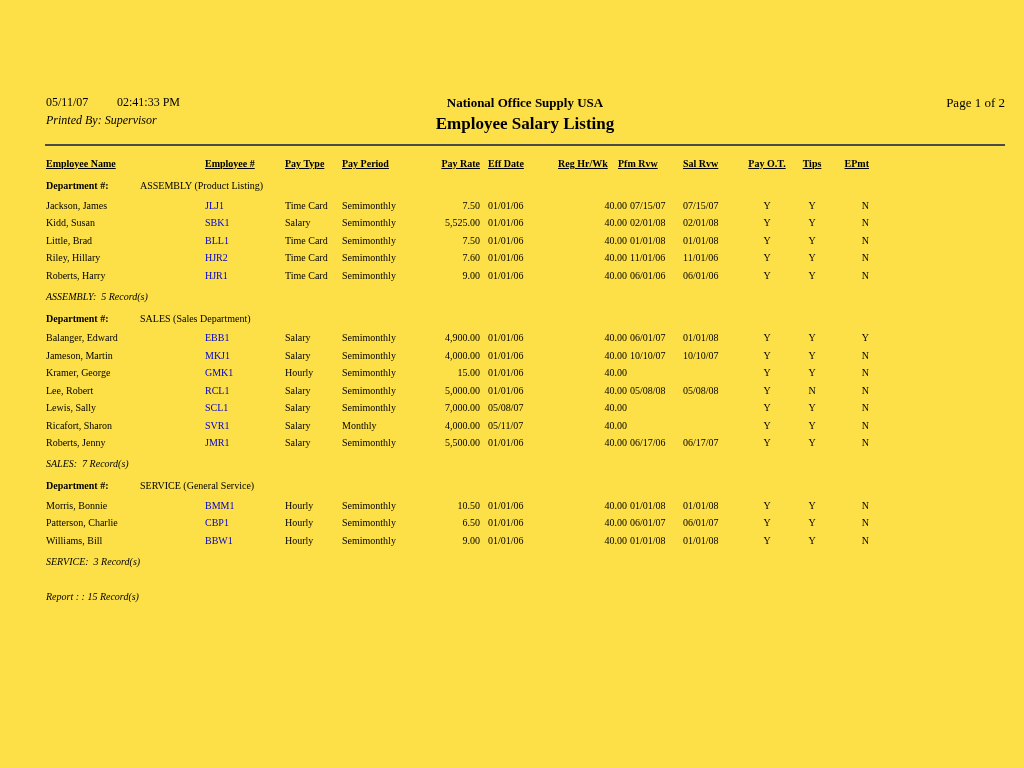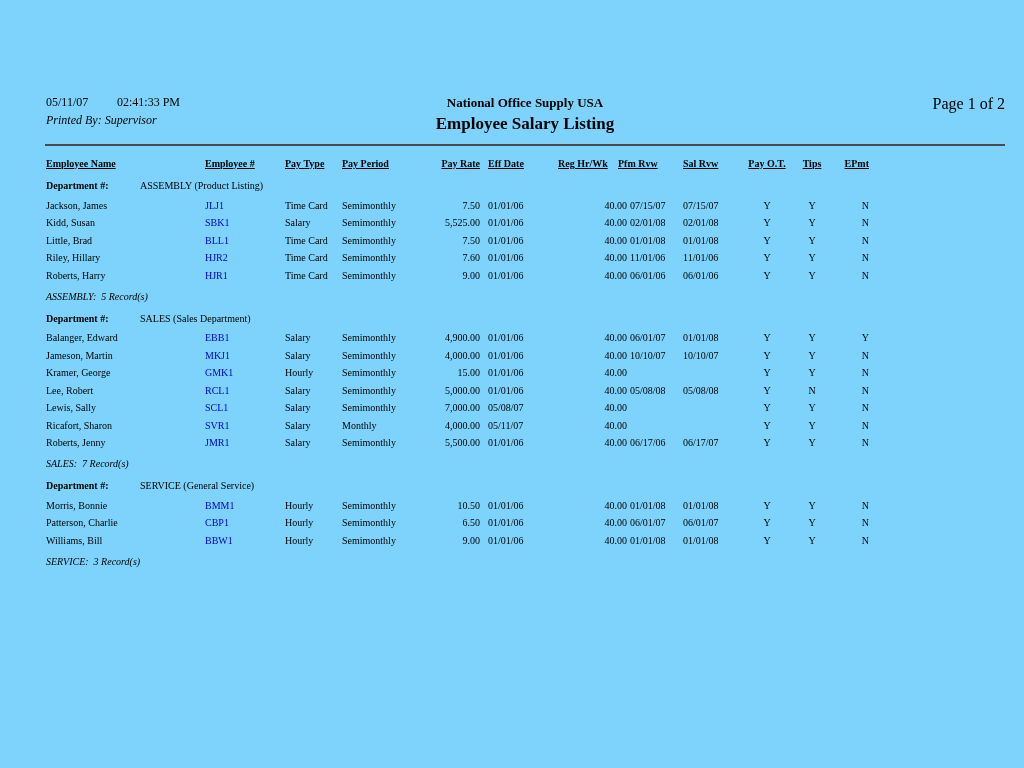--- a/index.html
+++ b/index.html
@@ -1,26 +1,26 @@
 <!DOCTYPE html>
 <html style="--link-blue: #0000CC;"><head>
 <meta charset="utf-8">
 <style>
   html,body{margin:0;padding:0;background:#ffffff;}
   .page{
-    position:relative;width:1024px;height:768px;background:#7dd3fc;
+    position:relative;width:1024px;height:768px;background:#fde047;
     font-family:"Liberation Serif","DejaVu Serif",serif;color:#000;overflow:hidden;
   }
   
   .hdr-line1{position:absolute;left:46px;top:95px;font-size:12px;white-space:pre;}
   .printed-date{display:inline-block;width:71px;}
   .printed-by{position:absolute;left:46px;top:113px;font-size:12px;font-style:italic;}
   .company{position:absolute;left:45px;top:95px;width:960px;text-align:center;font-weight:bold;font-size:13px;}
   .report-title{position:absolute;left:45px;top:114px;width:960px;text-align:center;font-weight:bold;font-size:17px;}
-  .page-label{position:absolute;left:45px;top:95px;width:960px;text-align:right;font-size:16px;}
+  .page-label{position:absolute;left:45px;top:95px;width:960px;text-align:right;font-size:13px;}
   .rule{position:absolute;left:45px;top:144px;width:960px;border-top:2px solid #4a4a4a;}
   
   .table-area{position:absolute;left:0;top:157px;width:1024px;font-size:10px;line-height:13px;}
   .hdr-row{position:relative;height:22px;font-weight:bold;}
   .hdr-row .cell{text-decoration:underline;}
   .trow{position:relative;height:17.5px;}
   .cell{position:absolute;top:0;white-space:pre;}
   .c0{left:46px;}
   .c1{left:205px;}
   .c2{left:285px;font-family:Liberation Serif, serif;}
@@ -296,14 +296,17 @@
           <span class="cell c7">01/01/08</span>
           <span class="cell c8">01/01/08</span>
           <span class="cell c9">Y</span>
           <span class="cell c10">Y</span>
           <span class="cell c11">N</span>
         </div>
         <div class="sec-summary">
           <span>SERVICE:  3 Record(s)</span>
         </div>
       </div>
+    <div class="report-total">
+        <span>Report : : 15 Record(s)</span>
+      </div>
   </div>
 </div>
 
 </body></html>

